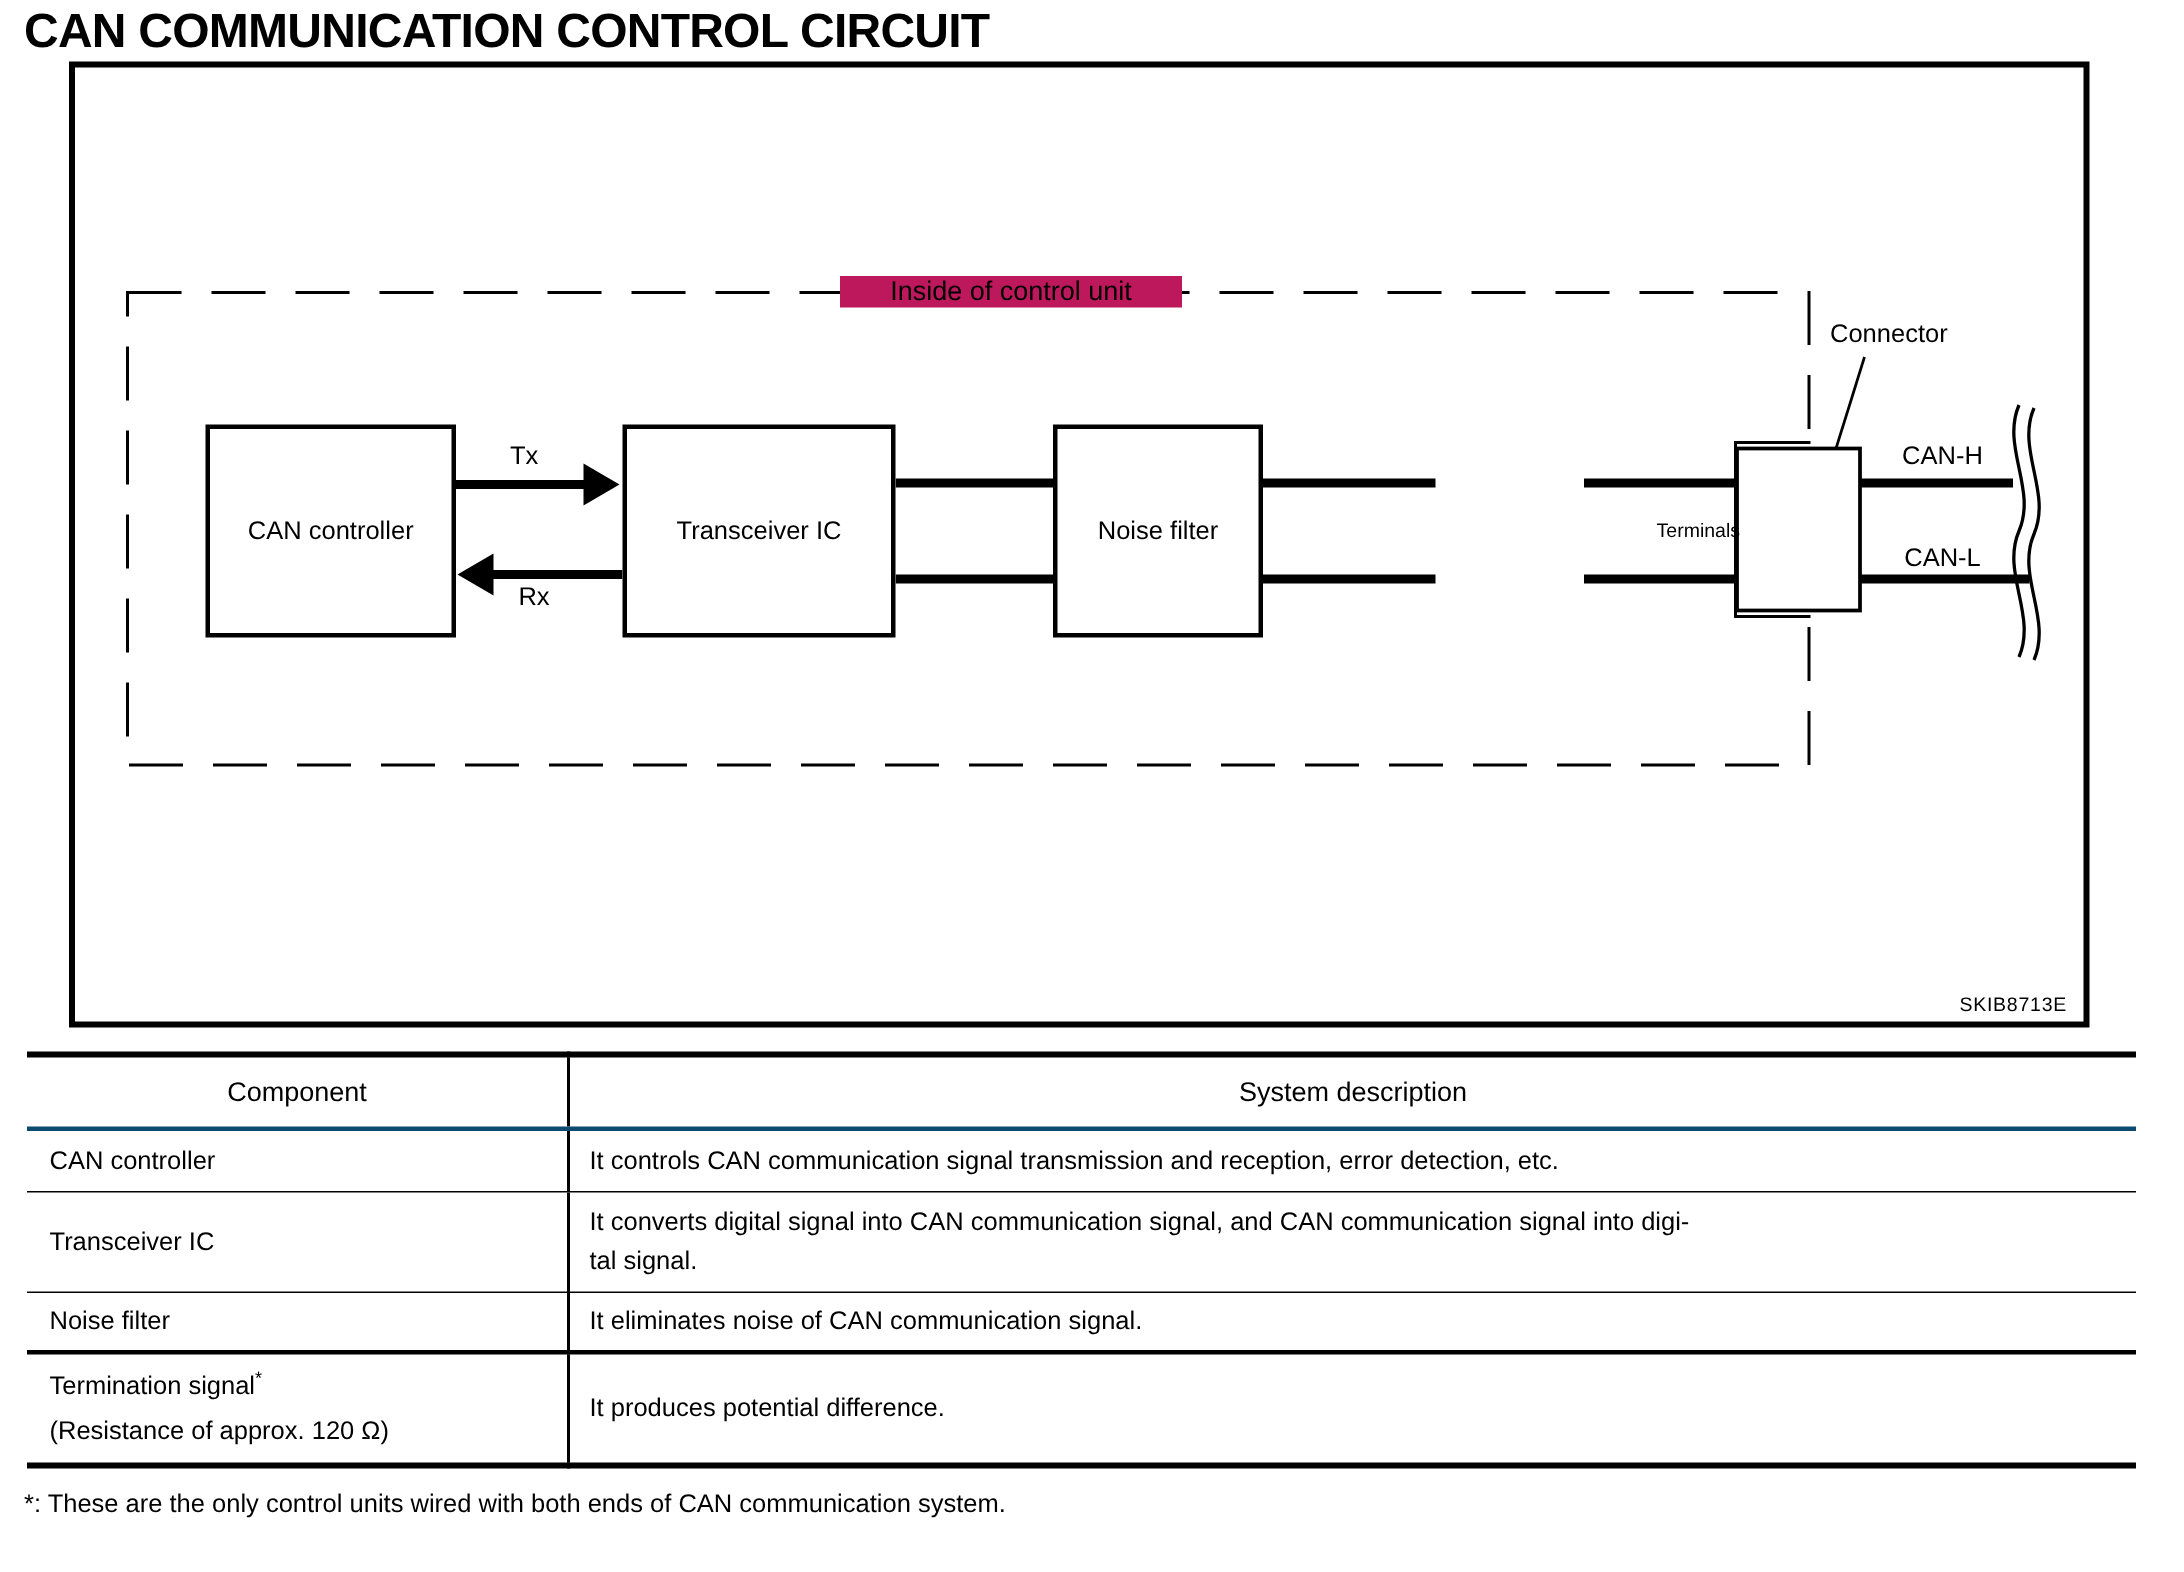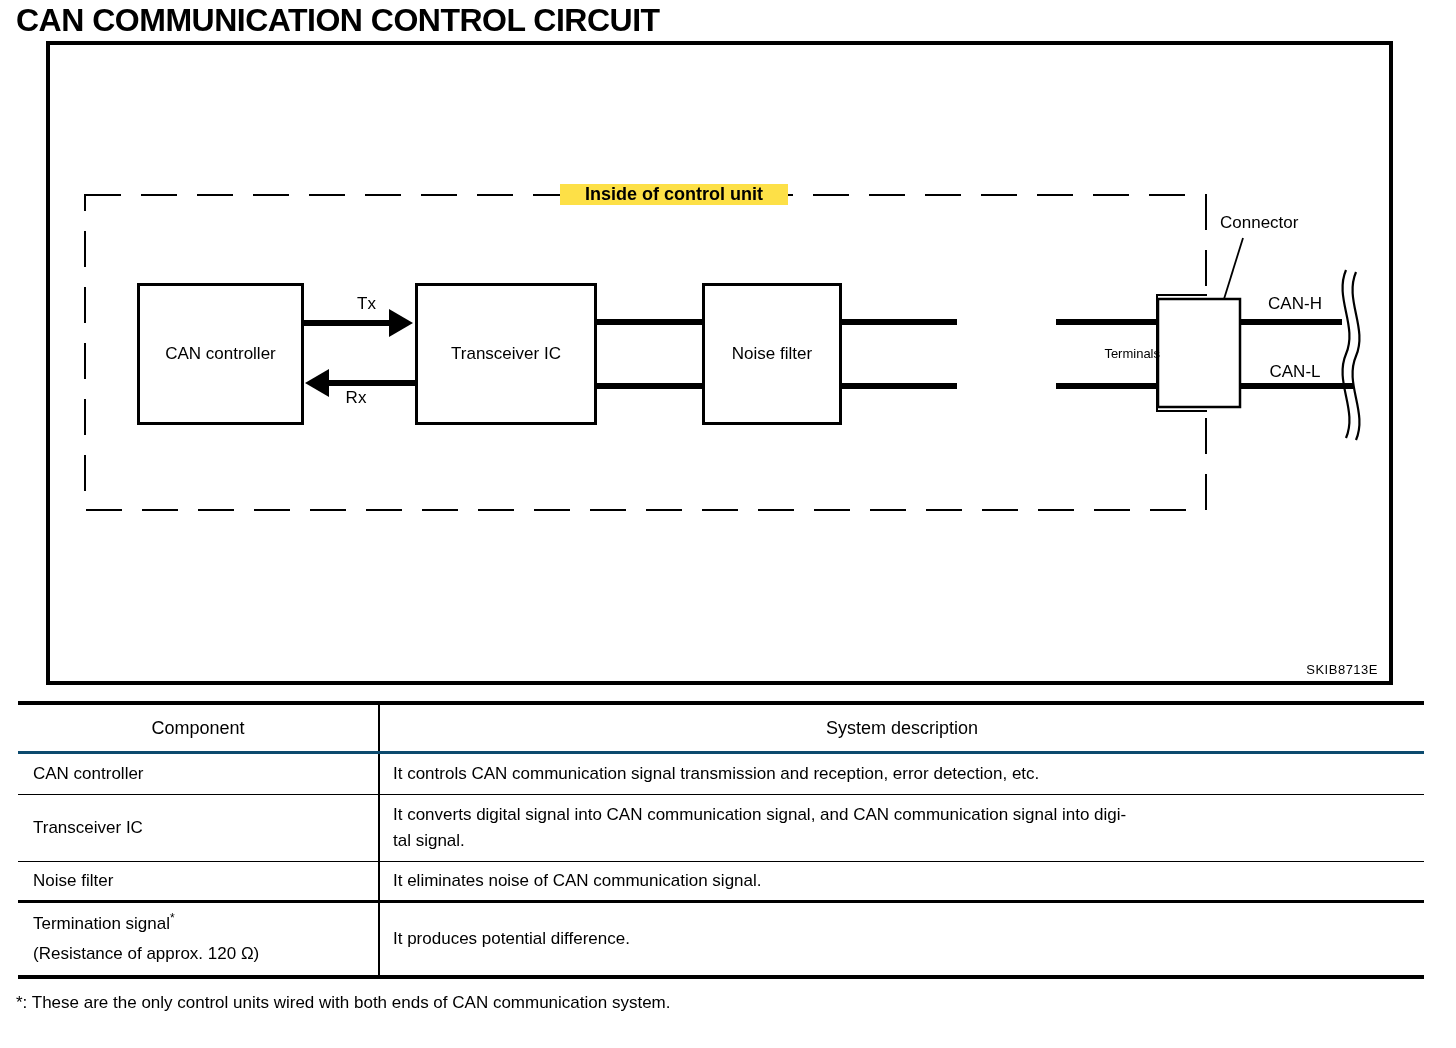--- a/index.html
+++ b/index.html
@@ -23,22 +23,22 @@
         font-size:17px;line-height:22px;z-index:2;}
   .box-canctrl{left:137px;top:283px;width:167px;height:142px;}
   .box-transceiver{left:415px;top:283px;width:182px;height:142px;}
   .box-noise{left:702px;top:283px;width:140px;height:142px;}
   .box-term{left:955px;top:283px;width:103px;height:140px;}
   sup.ast{font-size:12px;vertical-align:super;line-height:0;}
 
   
   .lbl{position:absolute;font-size:17px;white-space:nowrap;z-index:3;}
   .lbl-inside{left:560px;top:184px;width:220px;text-align:center;font-size:18px;
-              background:#fde047;padding:0 4px;font-weight:bold;}
-  .lbl-tx{left:340px;top:294px;width:36px;text-align:right;}
+              background:#be185d;padding:0 4px;}
+  .lbl-tx{left:340px;top:294px;width:36px;text-align:left;}
   .lbl-rx{left:338px;top:388px;width:36px;text-align:center;}
   .lbl-terminals{left:1076px;top:346px;width:84px;text-align:right;font-size:13px;}
   .lbl-connector{left:1220px;top:213px;}
   .lbl-canh{left:1258px;top:294px;width:74px;text-align:center;}
   .lbl-canl{left:1258px;top:362px;width:74px;text-align:center;}
   .lbl-figcode{left:1280px;top:662px;width:98px;text-align:right;font-size:13px;letter-spacing:0.5px;}
 
   
   .tbl-wrap{position:absolute;left:18px;top:701px;width:1406px;z-index:2;}
   table.spec{width:100%;border-collapse:collapse;table-layout:fixed;

